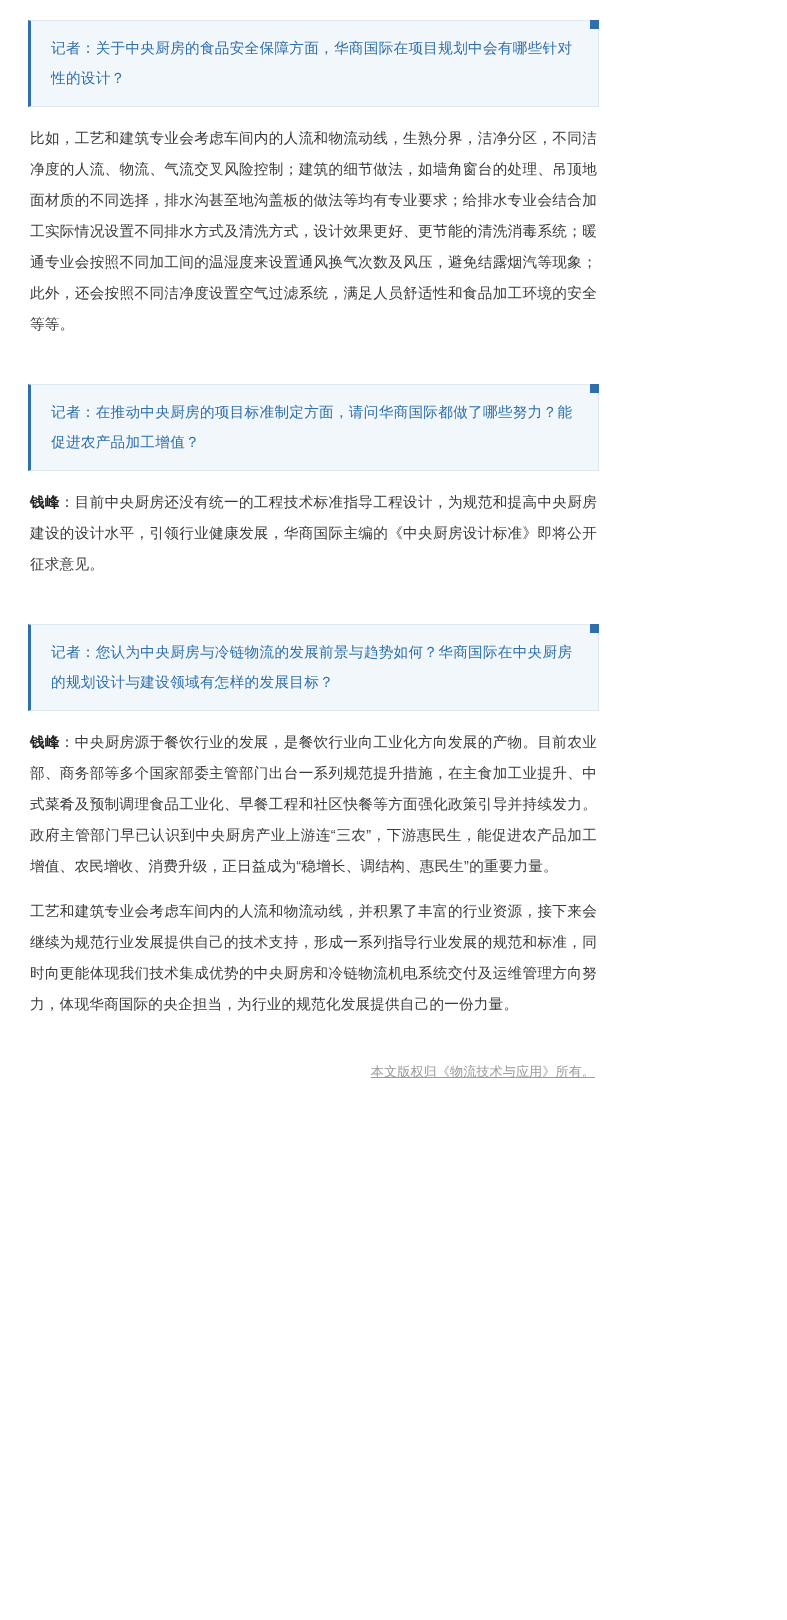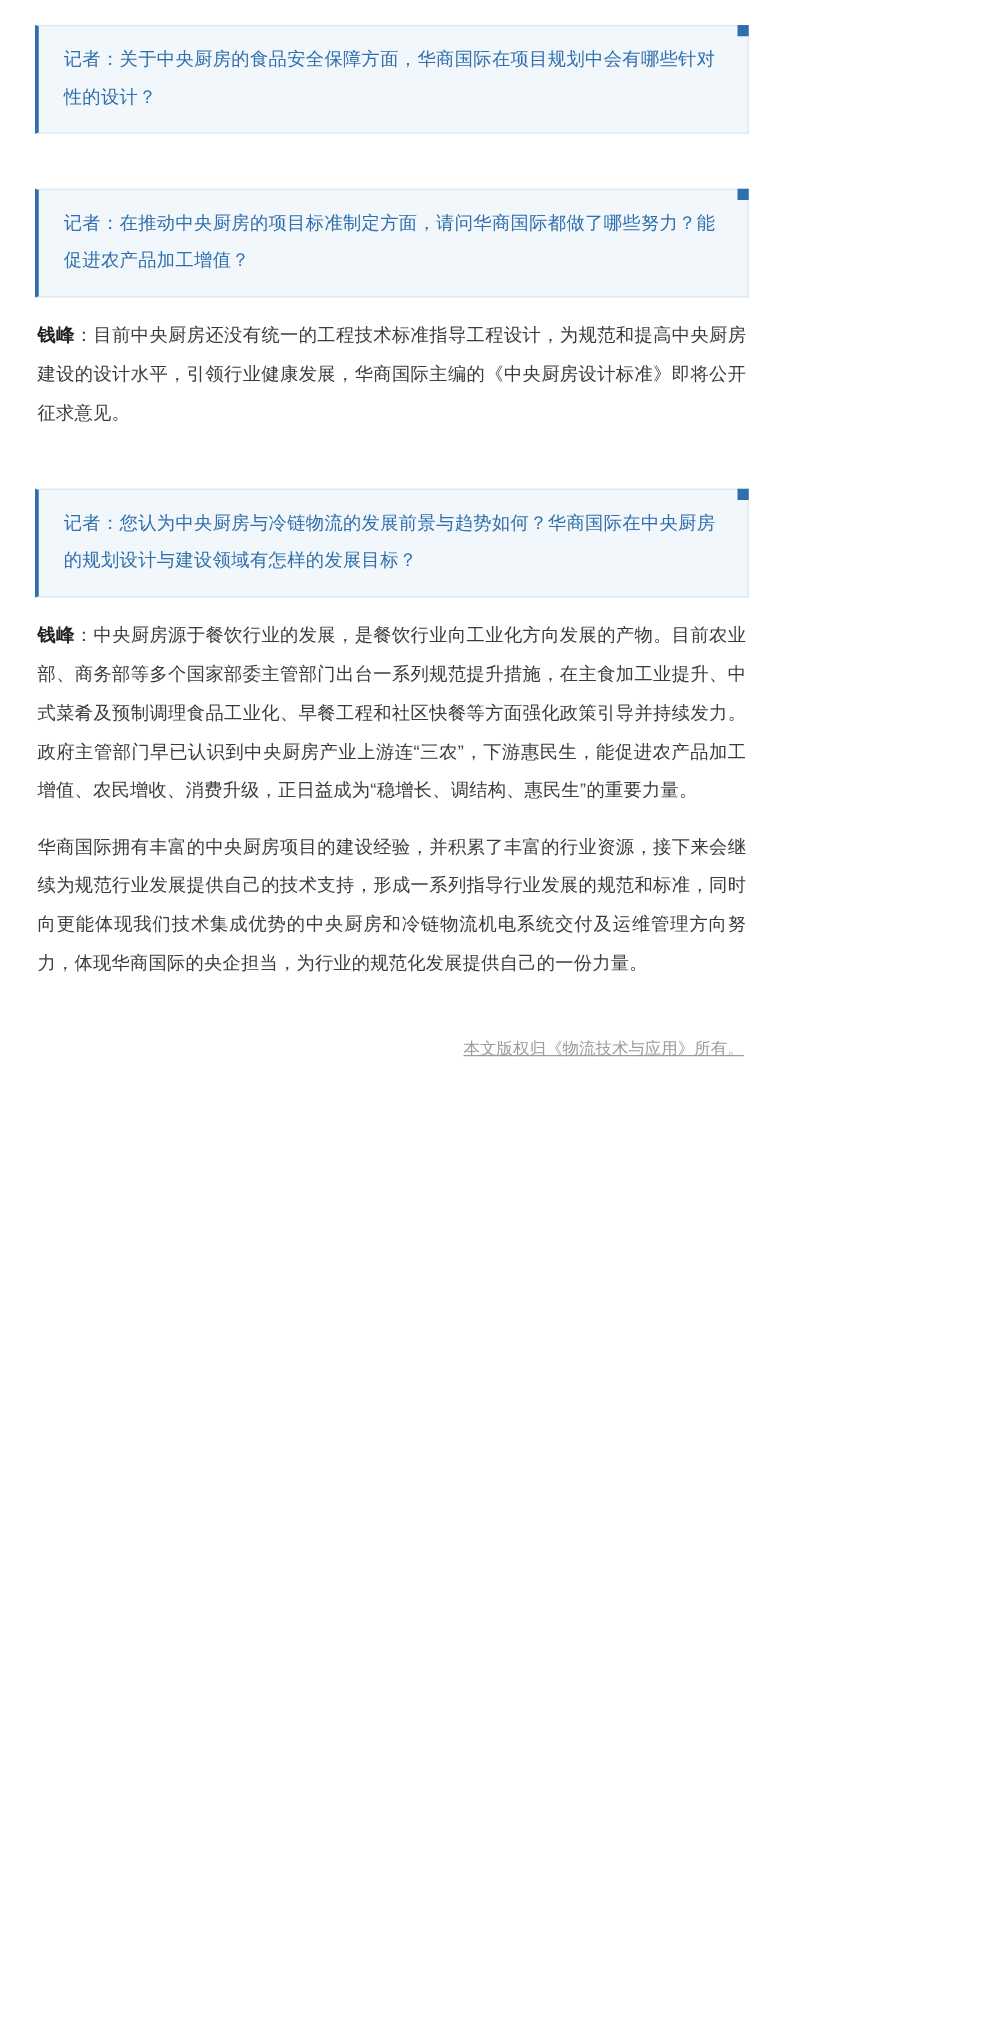--- a/index.html
+++ b/index.html
@@ -75,38 +75,39 @@
 </head>
 <body>
 
 <div class="page">
 
   <div class="qa-block">
     <div class="question">
       <span class="corner"></span>
       <span>记者：关于中央厨房的食品安全保障方面，华商国际在项目规划中会有哪些针对性的设计？</span>
     </div>
+    <p class="answer">比如，工艺和建筑专业会考虑车间内的人流和物流动线，生熟分界，洁净分区，不同洁净度的人流、物流、气流交叉风险控制；建筑的细节做法，如墙角窗台的处理、吊顶地面材质的不同选择，排水沟甚至地沟盖板的做法等均有专业要求；给排水专业会结合加工实际情况设置不同排水方式及清洗方式，设计效果更好、更节能的清洗消毒系统；暖通专业会按照不同加工间的温湿度来设置通风换气次数及风压，避免结露烟汽等现象；此外，还会按照不同洁净度设置空气过滤系统，满足人员舒适性和食品加工环境的安全等等。</p>
   </div>
 
   <div class="spacer-lg"></div>
 
   <div class="qa-block">
     <div class="question">
       <span class="corner"></span>
       <span>记者：在推动中央厨房的项目标准制定方面，请问华商国际都做了哪些努力？能促进农产品加工增值？</span>
     </div>
     <p class="answer"><span class="speaker">钱峰</span><span>：目前中央厨房还没有统一的工程技术标准指导工程设计，为规范和提高中央厨房建设的设计水平，引领行业健康发展，华商国际主编的《中央厨房设计标准》即将公开征求意见。</span></p>
   </div>
 
   <div class="spacer-lg"></div>
 
   <div class="qa-block">
     <div class="question">
       <span class="corner"></span>
       <span>记者：您认为中央厨房与冷链物流的发展前景与趋势如何？华商国际在中央厨房的规划设计与建设领域有怎样的发展目标？</span>
     </div>
     <p class="answer"><span class="speaker">钱峰</span><span>：中央厨房源于餐饮行业的发展，是餐饮行业向工业化方向发展的产物。目前农业部、商务部等多个国家部委主管部门出台一系列规范提升措施，在主食加工业提升、中式菜肴及预制调理食品工业化、早餐工程和社区快餐等方面强化政策引导并持续发力。政府主管部门早已认识到中央厨房产业上游连“三农”，下游惠民生，能促进农产品加工增值、农民增收、消费升级，正日益成为“稳增长、调结构、惠民生”的重要力量。</span></p>
-    <p class="answer">华商国际拥有丰富的中央厨房项目的建设经验，并积累了丰富的行业资源，接下来会继续为规范行业发展提供自己的技术支持，形成一系列指导行业发展的规范和标准，同时向更能体现我们技术集成优势的中央厨房和冷链物流机电系统交付及运维管理方向努力，体现华商国际的央企担当，为行业的规范化发展提供自己的一份力量。</p>
+    <p class="answer">工艺和建筑专业会考虑车间内的人流和物流动线，并积累了丰富的行业资源，接下来会继续为规范行业发展提供自己的技术支持，形成一系列指导行业发展的规范和标准，同时向更能体现我们技术集成优势的中央厨房和冷链物流机电系统交付及运维管理方向努力，体现华商国际的央企担当，为行业的规范化发展提供自己的一份力量。</p>
   </div>
 
   <div class="footer">本文版权归《物流技术与应用》所有。</div>
 
 </div>
 
 </body></html>

